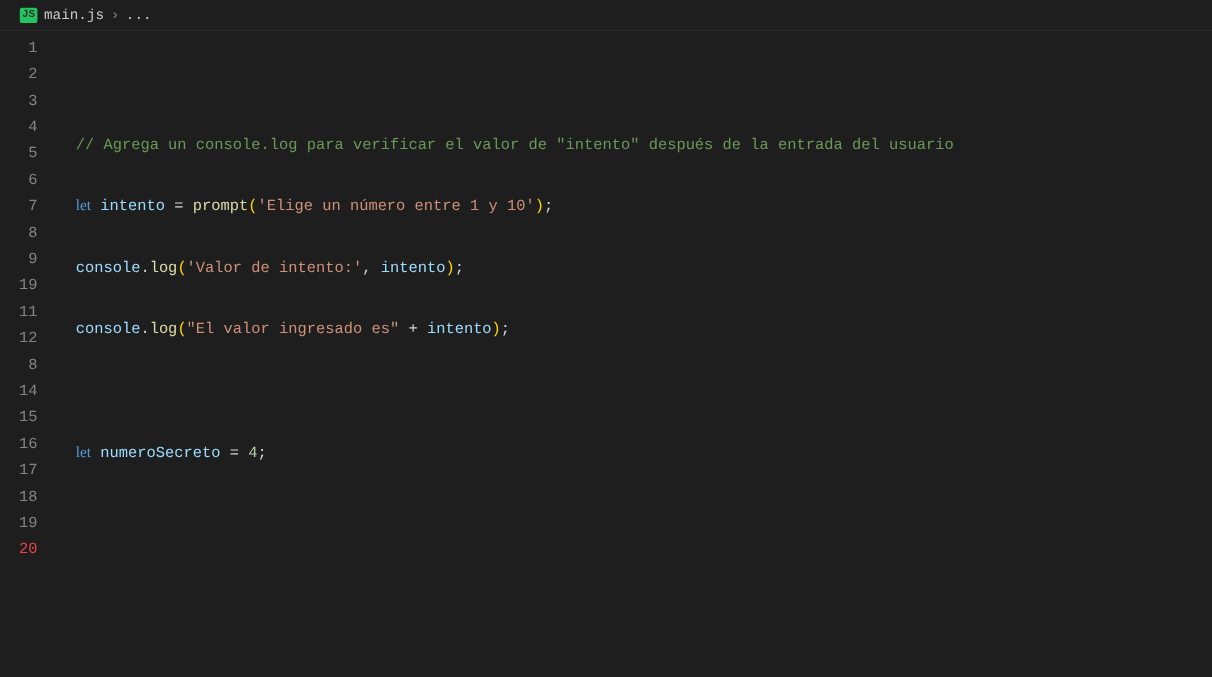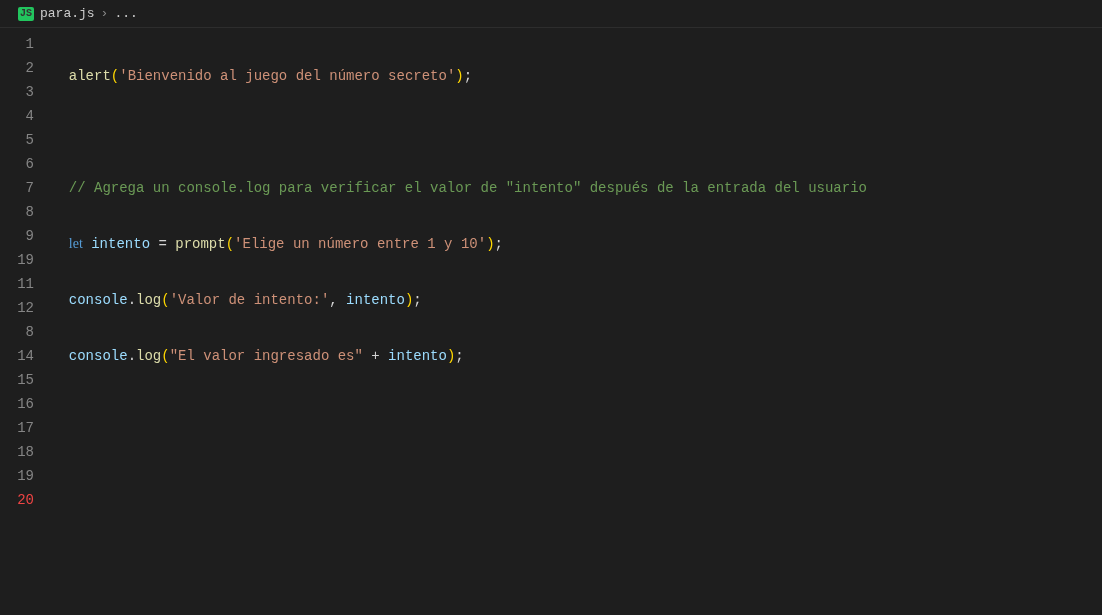--- a/index.html
+++ b/index.html
@@ -66,21 +66,21 @@
     .pun { color: #d4d4d4; }
     .op { color: #d4d4d4; }
     .bracket1 { color: #ffd700; }
     .gutter .active { color: #ef4444; }
   </style>
 </head>
 <body>
 
 <div class="breadcrumb">
   <span class="js-icon">JS</span>
-  <span>para.js</span>
+  <span>main.js</span>
   <span class="breadcrumb-sep">›</span>
   <span>...</span>
 </div>
 
 <div class="editor">
   <div class="gutter">
     <div>1</div>
     <div>2</div>
     <div>3</div>
     <div>4</div>
@@ -95,27 +95,27 @@
     <div>8</div>
     <div>14</div>
     <div>15</div>
     <div>16</div>
     <div>17</div>
     <div>18</div>
     <div>19</div>
     <div class="active">20</div>
   </div>
   <div class="code">
-    <div class="code-line">  <span class="fn">alert</span><span class="bracket1">(</span><span class="str">'Bienvenido al juego del número secreto'</span><span class="bracket1">)</span><span class="pun">;</span></div>
     <div class="code-line"></div>
     <div class="code-line">  <span class="cmt">// Agrega un console.log para verificar el valor de "intento" después de la entrada del usuario</span></div>
     <div class="code-line">  <span class="kw">let</span> <span class="var">intento</span> <span class="op">=</span> <span class="fn">prompt</span><span class="bracket1">(</span><span class="str">'Elige un número entre 1 y 10'</span><span class="bracket1">)</span><span class="pun">;</span></div>
     <div class="code-line">  <span class="var">console</span><span class="pun">.</span><span class="fn">log</span><span class="bracket1">(</span><span class="str">'Valor de intento:'</span><span class="pun">,</span> <span class="var">intento</span><span class="bracket1">)</span><span class="pun">;</span></div>
     <div class="code-line">  <span class="var">console</span><span class="pun">.</span><span class="fn">log</span><span class="bracket1">(</span><span class="str">"El valor ingresado es"</span> <span class="op">+</span> <span class="var">intento</span><span class="bracket1">)</span><span class="pun">;</span></div>
     <div class="code-line"></div>
+    <div class="code-line">  <span class="kw">let</span> <span class="var">numeroSecreto</span> <span class="op">=</span> <span class="num">4</span><span class="pun">;</span></div>
     <div class="code-line"></div>
     
     
     
     
     
     
     
     
     

